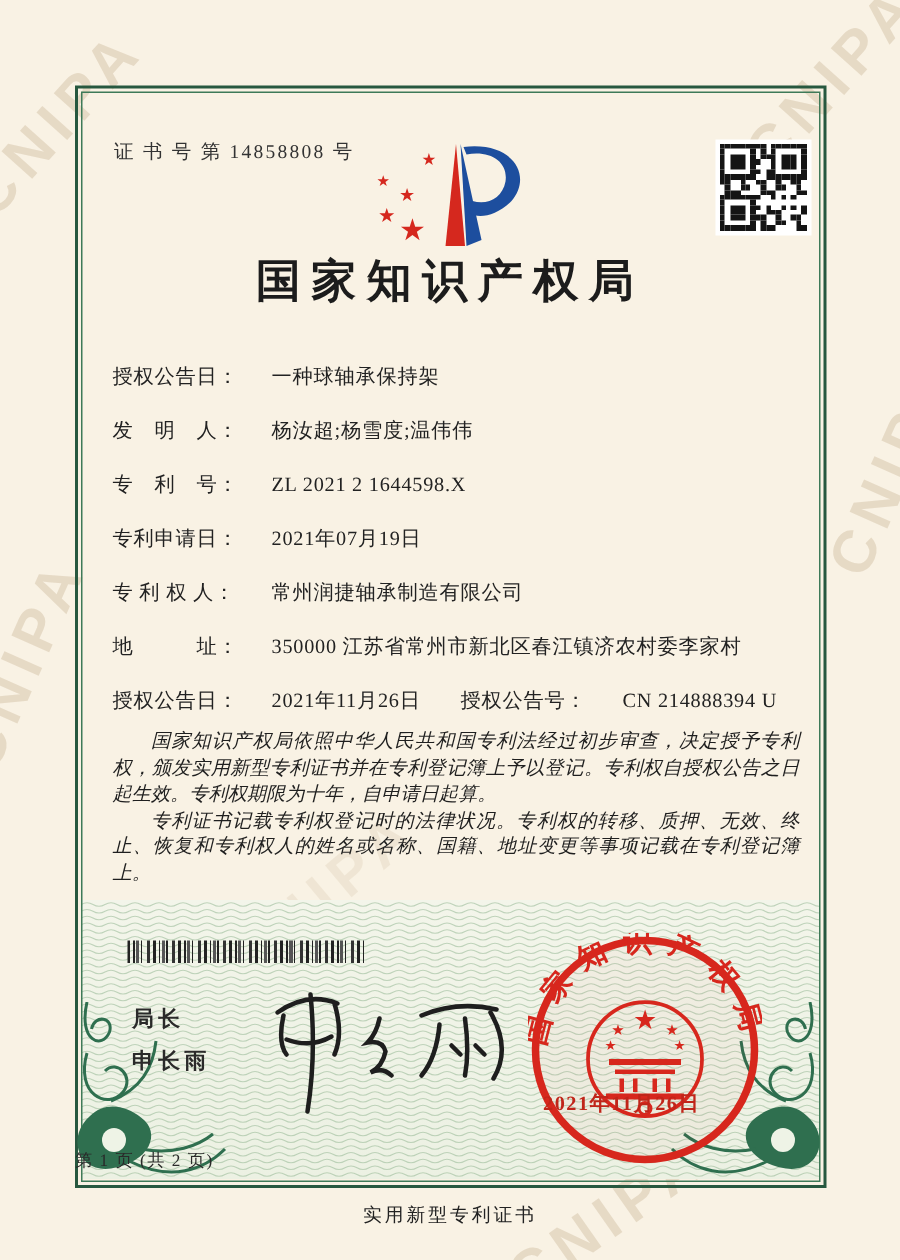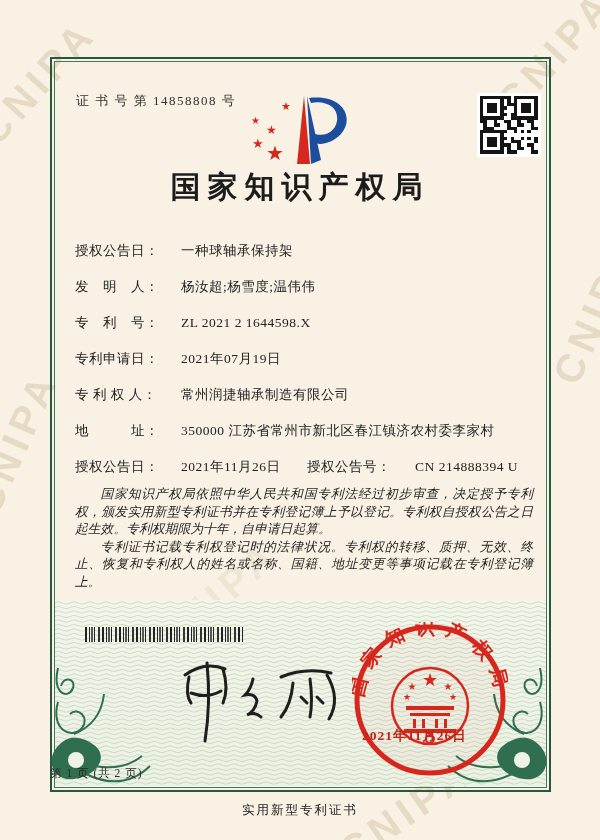--- a/index.html
+++ b/index.html
@@ -493,20 +493,24 @@
       </div>
     </div>
 
     <div class="body-text">
       <p>国家知识产权局依照中华人民共和国专利法经过初步审查，决定授予专利权，颁发实用新型专利证书并在专利登记簿上予以登记。专利权自授权公告之日起生效。专利权期限为十年，自申请日起算。</p>
       <p>专利证书记载专利权登记时的法律状况。专利权的转移、质押、无效、终止、恢复和专利权人的姓名或名称、国籍、地址变更等事项记载在专利登记簿上。</p>
     </div>
 
     <div class="barcode"></div>
 
+    <div class="director">
+      <div>局长</div>
+      <div>申长雨</div>
+    </div>
 
     <svg class="signature" width="200" height="105" viewBox="0 0 200 105">
       <path d="M 30,30 Q 50,16 70,24"></path>
       <path d="M 34,32 Q 30,50 36,58"></path>
       <path d="M 68,24 Q 74,44 68,58"></path>
       <path d="M 36,48 Q 52,54 66,46"></path>
       <path d="M 52,18 Q 56,58 50,96"></path>
       <path d="M 98,34 Q 96,44 90,50 Q 100,48 102,56 Q 100,66 92,70 Q 100,66 106,72"></path>
       <path d="M 126,32 Q 150,22 176,28"></path>
       <path d="M 138,38 Q 136,60 126,72"></path>

